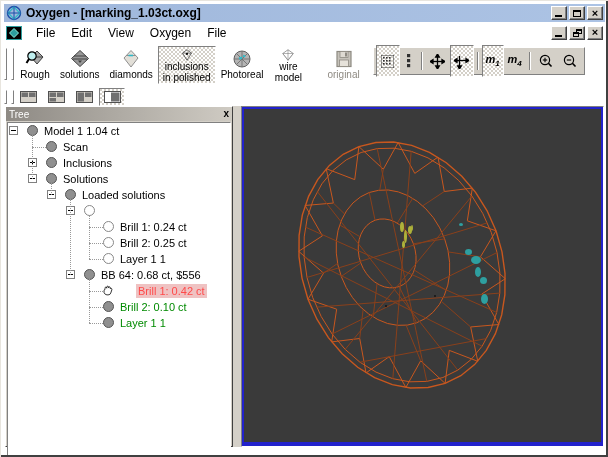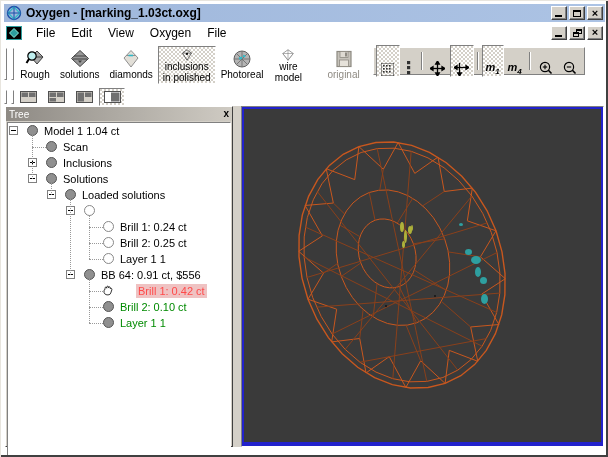--- a/index.html
+++ b/index.html
@@ -36,21 +36,21 @@
   .toolbar2{position:absolute;left:0;top:85px;width:608px;height:20px;border-top:1px solid #fff;
     display:flex;align-items:center;}
   .handle{width:3px;height:32px;margin:2px 1px 0 3px;border:1px solid;border-color:#fff #808080 #808080 #fff;}
   .handle.short{height:14px;margin-top:0;}
   .tbtn{display:flex;flex-direction:column;align-items:center;justify-content:flex-start;
     min-width:40px;height:38px;padding:2px 4px 0 4px;border:1px solid transparent;color:#000;}
   .tbtn .lbl{font-size:10px;line-height:10px;margin-top:1px;white-space:nowrap;}
   .tbtn.pressed{border-color:#808080 #fff #fff #808080;background-color:#E8E5DE;
     background-image:conic-gradient(#fff 25%,#D4D0C8 0 50%,#fff 0 75%,#D4D0C8 0);background-size:4px 4px;}
   .tbtn.disabled .lbl{color:#8E8A82;text-shadow:1px 1px 0 #fff;}
-  .sbtn{width:24px;height:32px;display:flex;align-items:flex-end;justify-content:center;border:1px solid transparent;}
+  .sbtn{width:24px;height:32px;display:flex;align-items:center;justify-content:center;border:1px solid transparent;}
   .sbtn.pressed{border-color:#808080 #fff #fff #808080;background-color:#E8E5DE;
     background-image:conic-gradient(#fff 25%,#D4D0C8 0 50%,#fff 0 75%,#D4D0C8 0);background-size:4px 4px;}
   .viewgroup{margin-left:8px;margin-top:1px;height:28px;padding:2px;display:flex;align-items:center;
     border:1px solid;border-color:#fff #808080 #808080 #fff;background:#D4D0C8;}
   .vsep{width:2px;height:18px;margin:0 3px;border-left:1px solid #808080;border-right:1px solid #fff;}
   .mlabel{font-size:11px;font-weight:bold;font-style:italic;}
   .mlabel sub{font-size:8px;}
   .laybtn{width:26px;height:18px;display:flex;align-items:center;justify-content:center;
     border:1px solid transparent;margin-right:2px;}
   .laybtn.pressed{border-color:#808080 #fff #fff #808080;background-color:#E8E5DE;
@@ -385,21 +385,21 @@
         <div class="hstub" style="left: 81px; top: 136px; width: 14px;"></div>
         <div class="trow" style="left: 0px; top: 128px; width: 100%;">
           <span class="tcircle white" style="left: 95px; top: 2px;"></span>
           <span class="tlabel" style="left: 110px; top: 1px;">Layer 1 1</span>
         </div>
         <div class="trow" style="left: 0px; top: 144px; width: 100%;">
           <span class="expbox" style="left: 58px; top: 3px;">
             <i class="h"></i>
           </span>
           <span class="tcircle gray" style="left: 76px; top: 2px;"></span>
-          <span class="tlabel" style="left: 91px; top: 1px;">BB 64: 0.91 ct,  $556</span>
+          <span class="tlabel" style="left: 91px; top: 1px;">BB 64: 0.68 ct,  $556</span>
         </div>
         <div class="hstub" style="left: 81px; top: 168px; width: 14px;"></div>
         <div class="trow" style="left: 0px; top: 160px; width: 100%;">
           <svg width="14" height="14" viewBox="0 0 16 16" style="position: absolute; left: 93px; top: 1px;">
             <path d="M3.5,10 L3.5,7.5 Q3.5,6.3 4.6,6.3 L4.6,4.8 Q4.6,3.5 5.6,3.5 Q6.6,3.5 6.6,4.8 L6.6,3.8 Q6.6,2.5 7.6,2.5 Q8.6,2.5 8.6,3.8 L8.6,4.3 Q8.6,3.2 9.6,3.2 Q10.6,3.2 10.6,4.5 L10.6,5.4 Q11,4.6 11.9,5 Q12.8,5.5 12.4,6.6 L11.2,10.2 Q10.6,12.5 8,12.5 Q5.4,12.5 4.3,11.2 Z" fill="#fff" stroke="#000" stroke-width="0.9"></path>
           </svg>
           <span class="tlabel" style="left: 128px; top: 1px; color: rgb(255, 74, 74); background: rgb(239, 194, 194);">Brill 1: 0.42 ct</span>
         </div>
         <div class="hstub" style="left: 81px; top: 184px; width: 14px;"></div>
         <div class="trow" style="left: 0px; top: 176px; width: 100%;">

